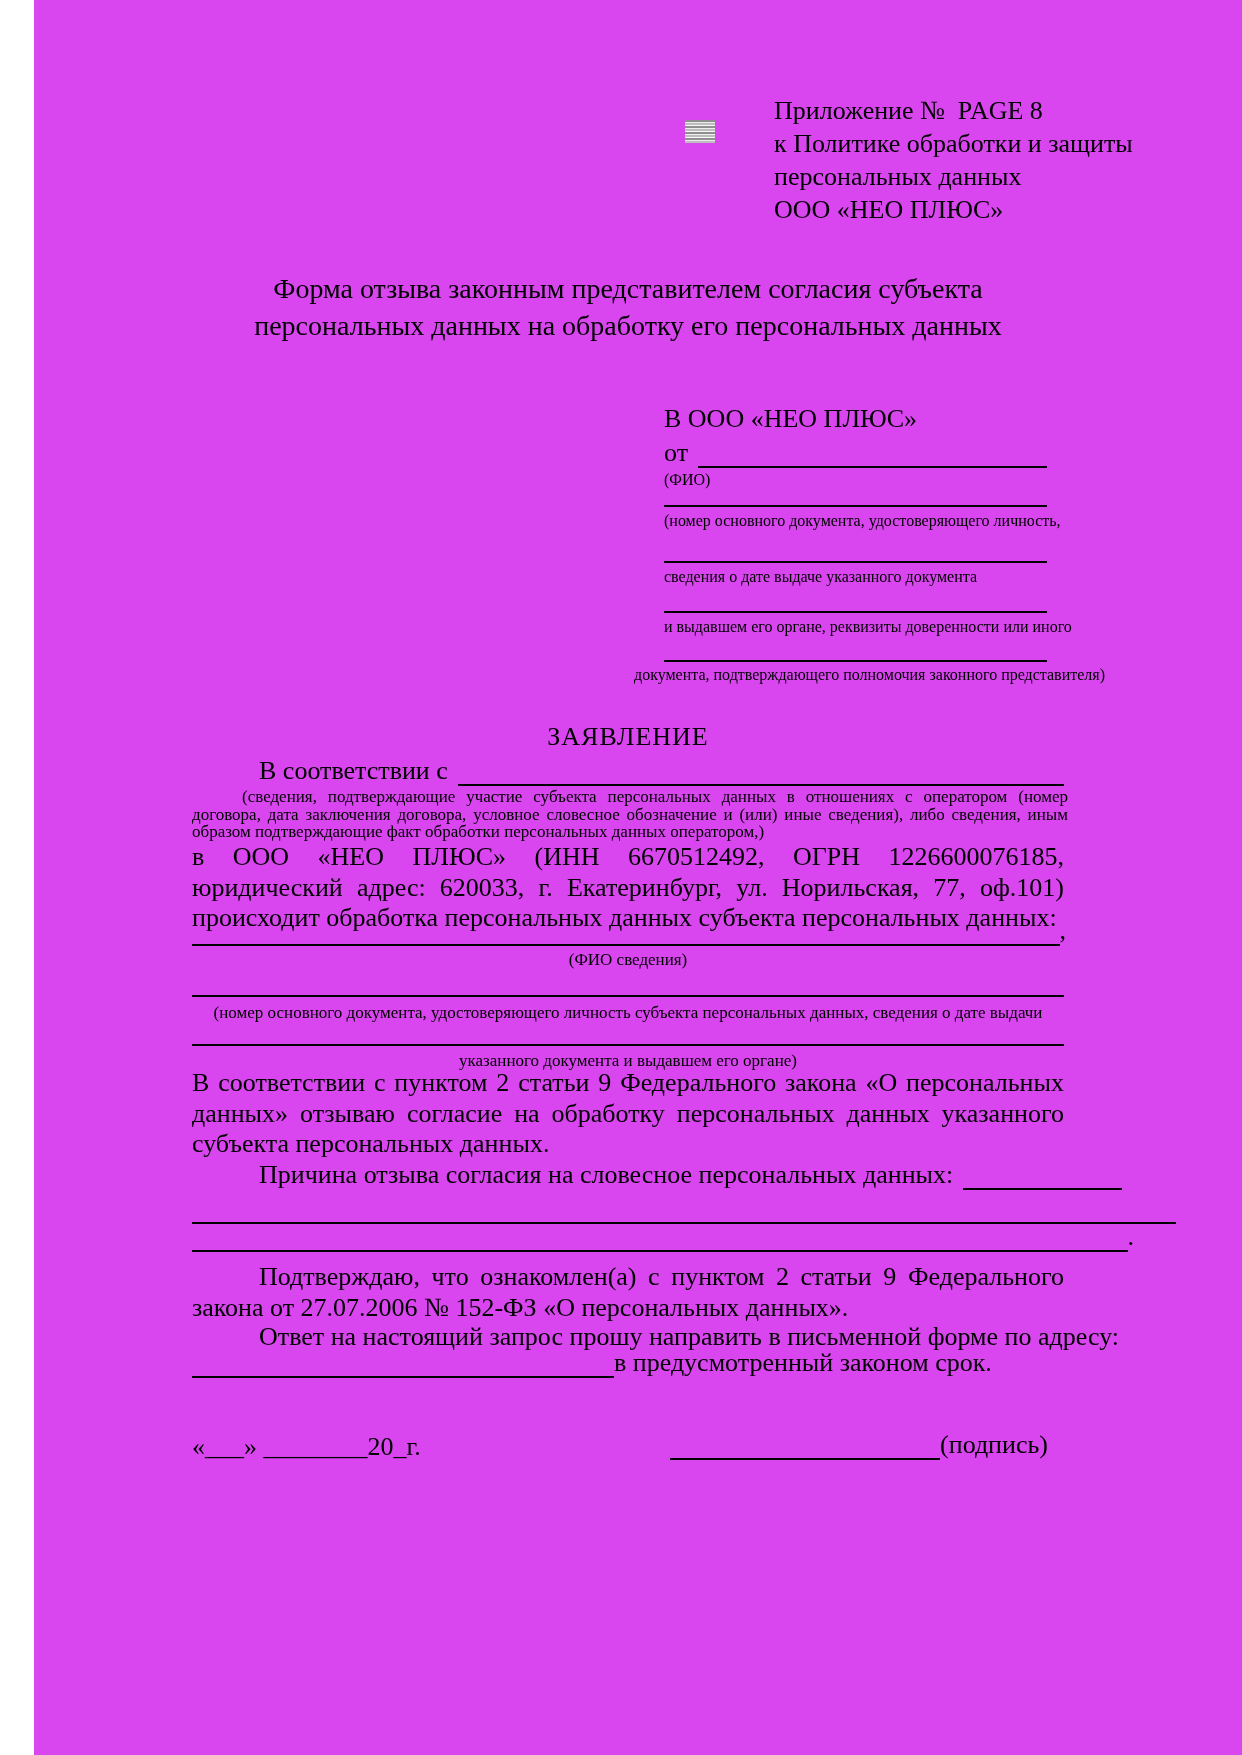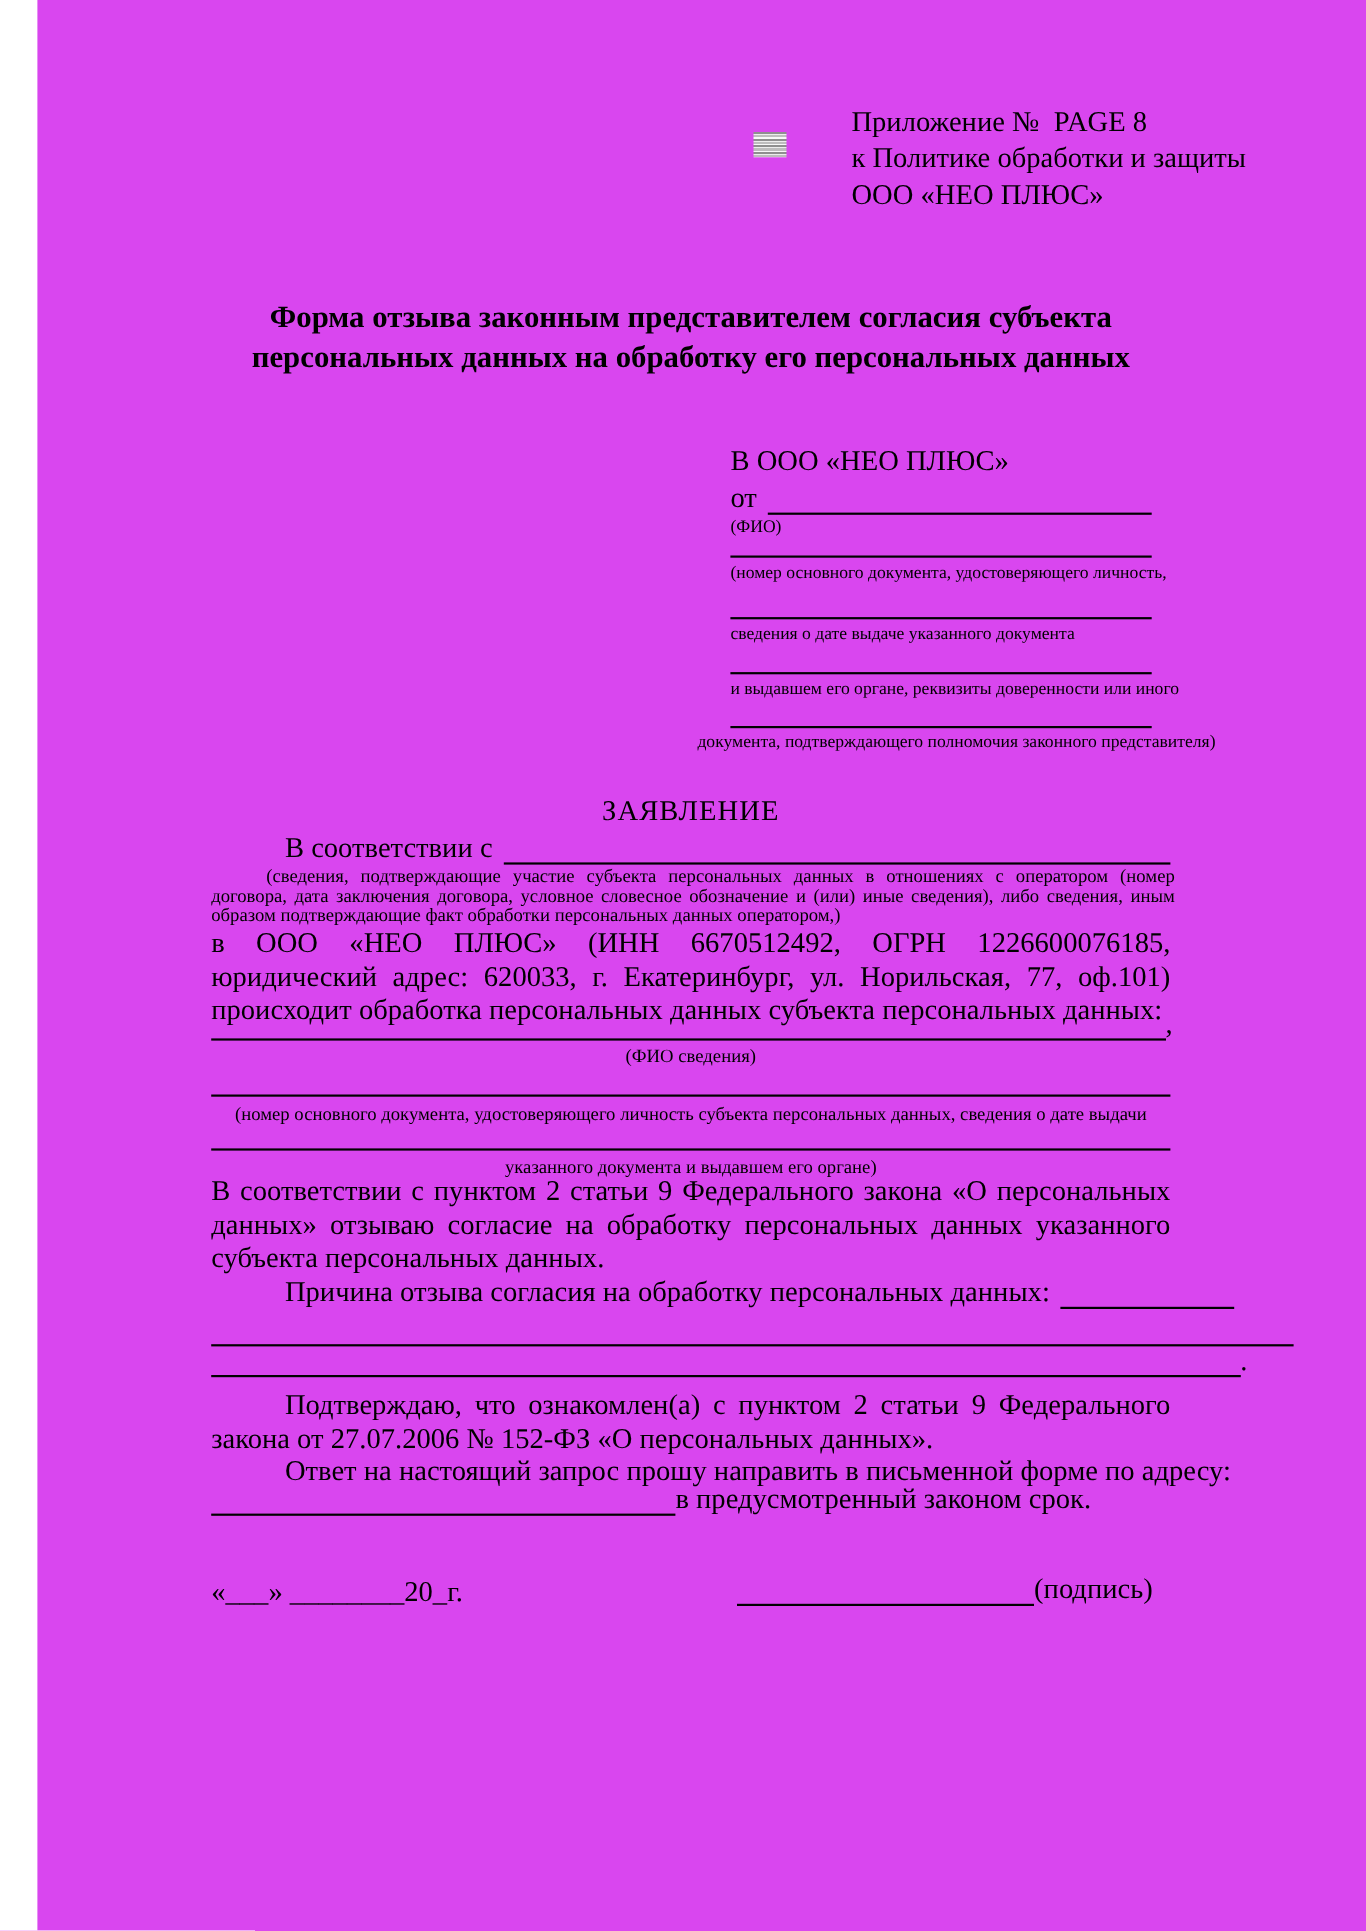--- a/index.html
+++ b/index.html
@@ -17,21 +17,21 @@
   .hdr{left:740px;top:94px;line-height:33px;white-space:nowrap;}
   
   .field-icon{
     left:651px;top:120px;width:30px;height:23px;
     background:repeating-linear-gradient(to bottom,
       #8f8f8f 0 2px,#ececec 2px 3px,
       #bdbdbd 3px 5px,#f7f7f7 5px 6px);
   }
   .title{
     left:158px;top:270px;width:872px;
-    text-align:center;font-weight:700;font-size:28px;line-height:37px;
+    text-align:center;font-weight:400;font-size:28px;line-height:37px;
   }
   
   .addr-to{left:630px;top:404px;white-space:nowrap;}
   .row{display:flex;align-items:flex-end;}
   .from-row{left:630px;top:438px;width:383px;height:30px;}
   .fill{flex:1 1 auto;border-bottom:2px solid #000;}
   .gapL{margin-left:10px;}
   .cap{font-size:16px;white-space:nowrap;}
   .capm{font-size:17px;text-align:center;white-space:nowrap;}
   .blank{border-bottom:2px solid #000;height:0;}
@@ -75,20 +75,21 @@
 </head>
 <body>
 
 <div class="page">
 
   <div class="abs field-icon"></div>
 
   <div class="abs hdr">
     <div>Приложение №&nbsp; PAGE 8</div>
     <div>к Политике обработки и защиты</div>
+    <div>персональных данных</div>
     <div>ООО «НЕО ПЛЮС»</div>
   </div>
 
   <div class="abs title">Форма отзыва законным представителем согласия субъекта персональных данных на обработку его персональных данных</div>
 
   <div class="abs addr-to">В ООО «НЕО ПЛЮС»</div>
   <div class="abs row from-row">
     <span>от</span>
     <span class="fill gapL"></span>
   </div>
@@ -127,21 +128,21 @@
   <div class="abs blank s-line2"></div>
   <div class="abs capm s-cap1">(номер основного документа, удостоверяющего личность субъекта персональных данных, сведения о дате выдачи</div>
 
   <div class="abs blank s-line3"></div>
   <div class="abs capm s-cap2">указанного документа и выдавшем его органе)</div>
 
   <div class="abs para wd-para">В соответствии с пунктом 2 статьи 9 Федерального закона «О персональных данных» отзываю согласие на обработку персональных данных указанного субъекта персональных данных.</div>
 
   <div class="abs row reason-row">
     <span class="ind"></span>
-    <span class="nowrap">Причина отзыва согласия на обработку персональных данных:</span>
+    <span class="nowrap">Причина отзыва согласия на словесное персональных данных:</span>
     <span class="fill gapL"></span>
   </div>
 
   <div class="abs blank blankA"></div>
   <div class="abs row blankB-row">
     <span class="fill"></span>
     <span>.</span>
   </div>
 
   <div class="abs para cf-para">Подтверждаю, что ознакомлен(а) с пунктом 2 статьи 9 Федерального закона от 27.07.2006 № 152-ФЗ «О персональных данных».</div>

